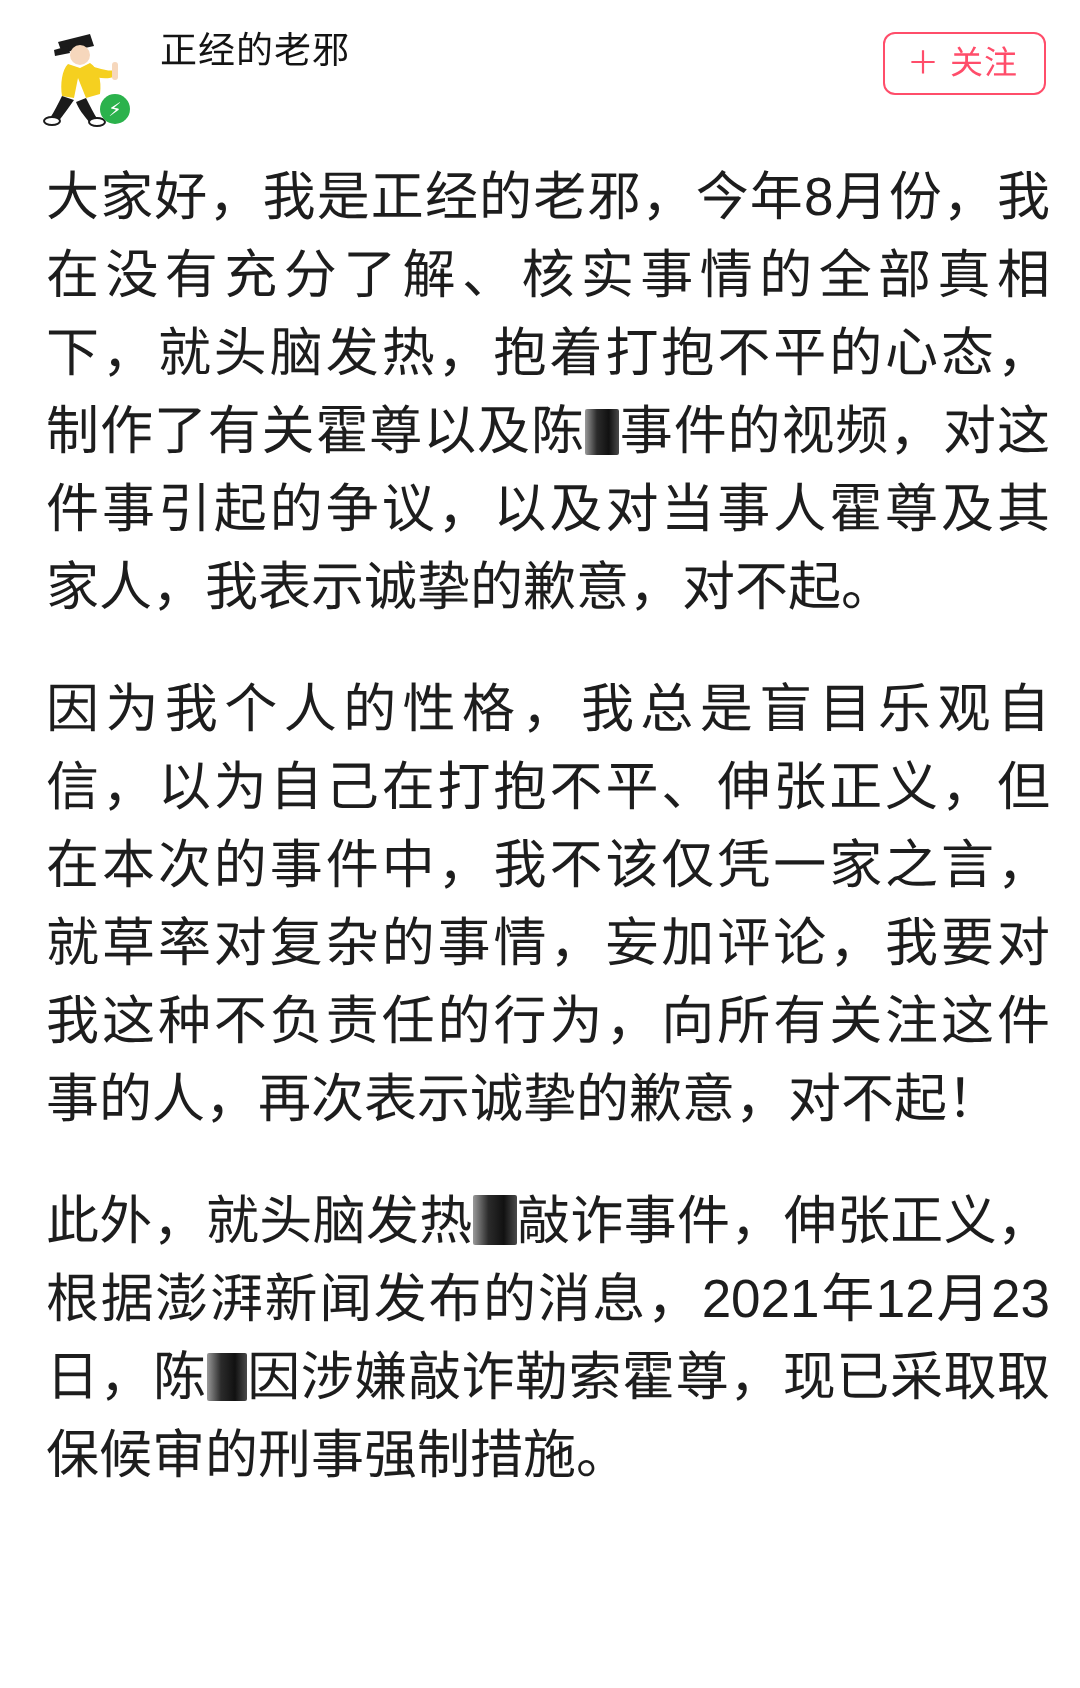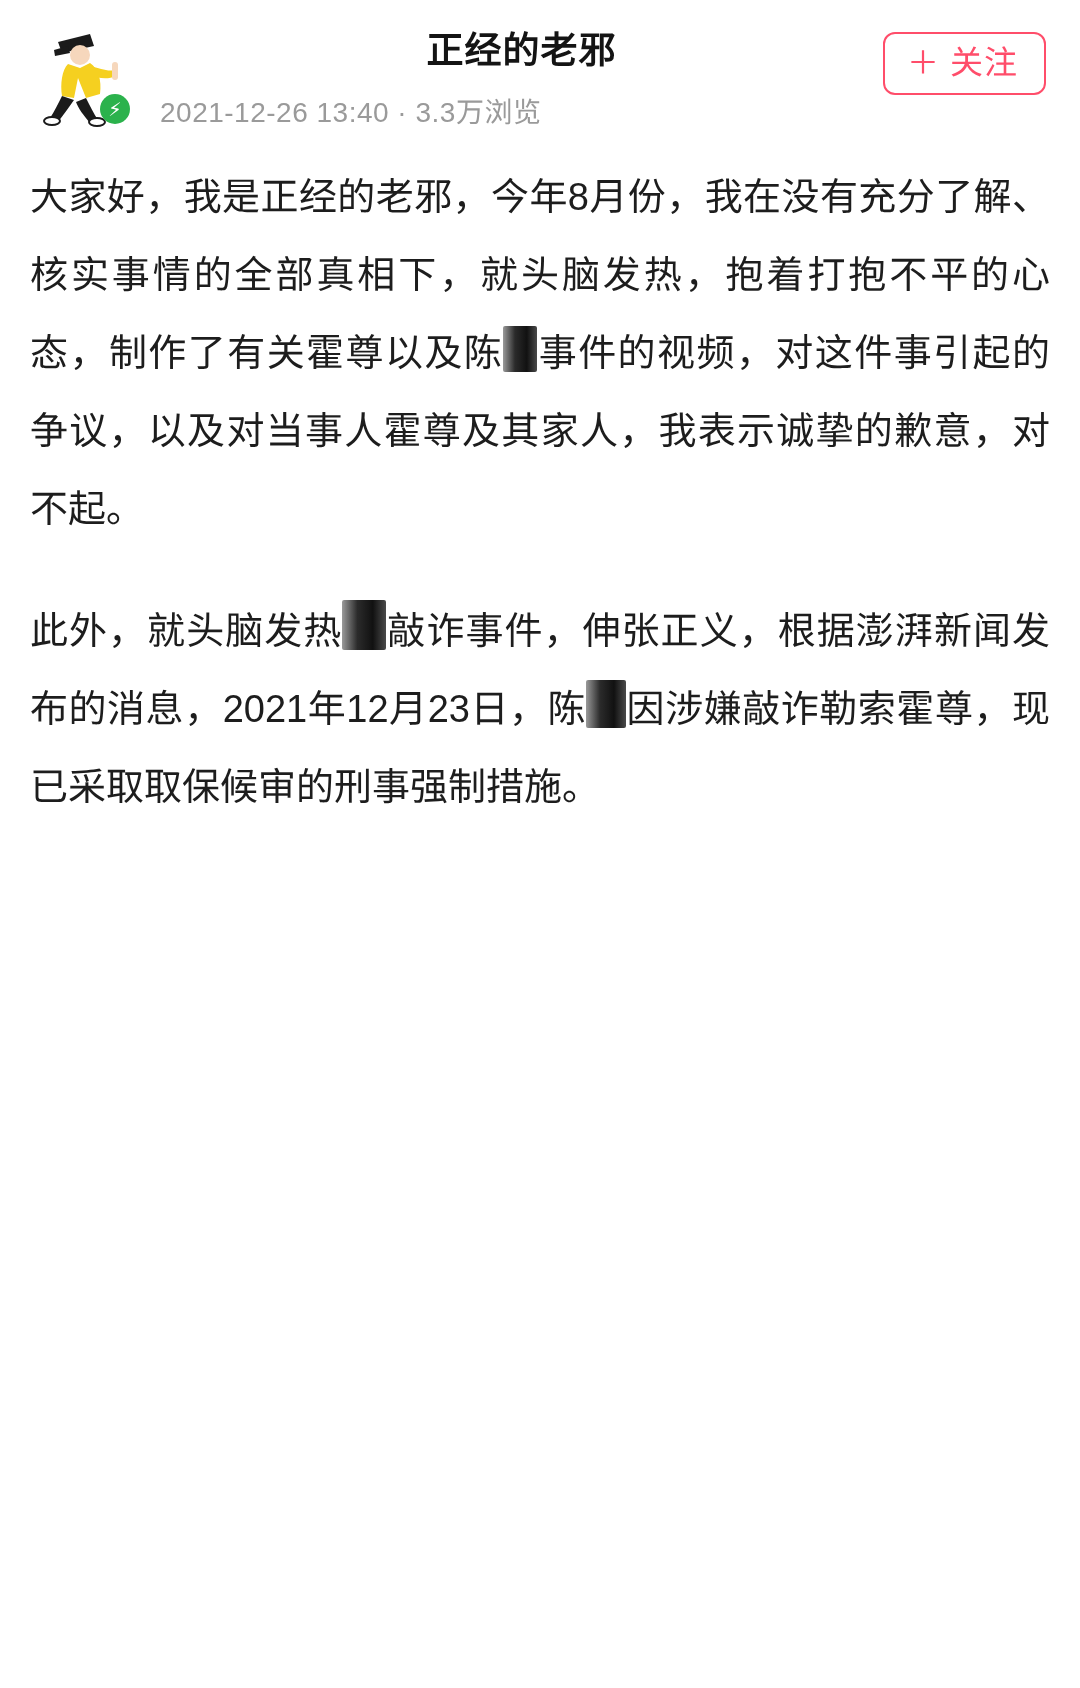--- a/index.html
+++ b/index.html
@@ -66,25 +66,24 @@
 
   .meta {
     flex: 1 1 auto;
     padding-left: 24px;
     padding-top: 6px;
     min-width: 0;
   }
 
   .author {
     font-size: 37px;
-    font-weight: bold;
+    font-weight: normal;
     color: #141414;
     letter-spacing: 1px;
     line-height: 1.25;
-    text-align: center;
   }
 
   .submeta {
     margin-top: 16px;
     font-size: 28px;
     color: #9a9a9a;
     letter-spacing: 0.5px;
     white-space: nowrap;
   }
 
@@ -111,25 +110,25 @@
     font-weight: 500;
   }
 
   
   .content {
     padding: 8px 30px 0 30px;
     box-sizing: border-box;
   }
 
   .para {
-    font-size: 38px;
+    font-size: 53px;
     line-height: 78px;
     color: #1d1d1d;
     letter-spacing: 0px;
-    margin: 0 0 44px 0;
+    margin: 0 0 44px 16px;
     text-align: justify;
     text-justify: inter-ideograph;
     word-break: break-all;
   }
   .para:last-child { margin-bottom: 0; }
 
   .redact {
     display: inline-block;
     background: linear-gradient(90deg,#9a9a9a 0%, #2b2b2b 35%, #111 70%, #4a4a4a 100%);
     color: transparent;
@@ -167,30 +166,30 @@
         <path d="M58 76 C62 84, 66 92, 70 98 L62 101 C56 94, 50 86, 48 80 Z" fill="#1b1b1b"></path>
 
         <ellipse cx="24" cy="99" rx="8" ry="4" fill="#ffffff" stroke="#1b1b1b" stroke-width="2"></ellipse>
         <ellipse cx="69" cy="100" rx="8" ry="4" fill="#ffffff" stroke="#1b1b1b" stroke-width="2"></ellipse>
       </svg>
       <span class="badge">⚡</span>
     </div>
 
     <div class="meta">
       <div class="author">正经的老邪</div>
-      <div class="submeta">2021-12-26 13:40 · 3.3万浏览</div>
     </div>
 
     <div class="follow-btn">
       <span class="plus">＋</span>
       <span>关注</span>
     </div>
   </div>
 
   <div class="content">
 
     <p class="para"><span>大家好，我是正经的老邪，今年8月份，我在没有充分了解、核实事情的全部真相下，就头脑发热，抱着打抱不平的心态，制作了有关霍尊以及陈</span><span class="redact w1"></span><span>事件的视频，对这件事引起的争议，以及对当事人霍尊及其家人，我表示诚挚的歉意，对不起。</span></p>
 
+    <p class="para">因为我个人的性格，我总是盲目乐观自信，以为自己在打抱不平、伸张正义，但在本次的事件中，我不该仅凭一家之言，就草率对复杂的事情，妄加评论，我要对我这种不负责任的行为，向所有关注这件事的人，再次表示诚挚的歉意，对不起！</p>
 
     <p class="para"><span>此外，就头脑发热</span><span class="redact w2"></span><span>敲诈事件，伸张正义，根据澎湃新闻发布的消息，2021年12月23日，陈</span><span class="redact w3"></span><span>因涉嫌敲诈勒索霍尊，现已采取取保候审的刑事强制措施。</span></p>
 
   </div>
 </div>
 
 </body></html>

